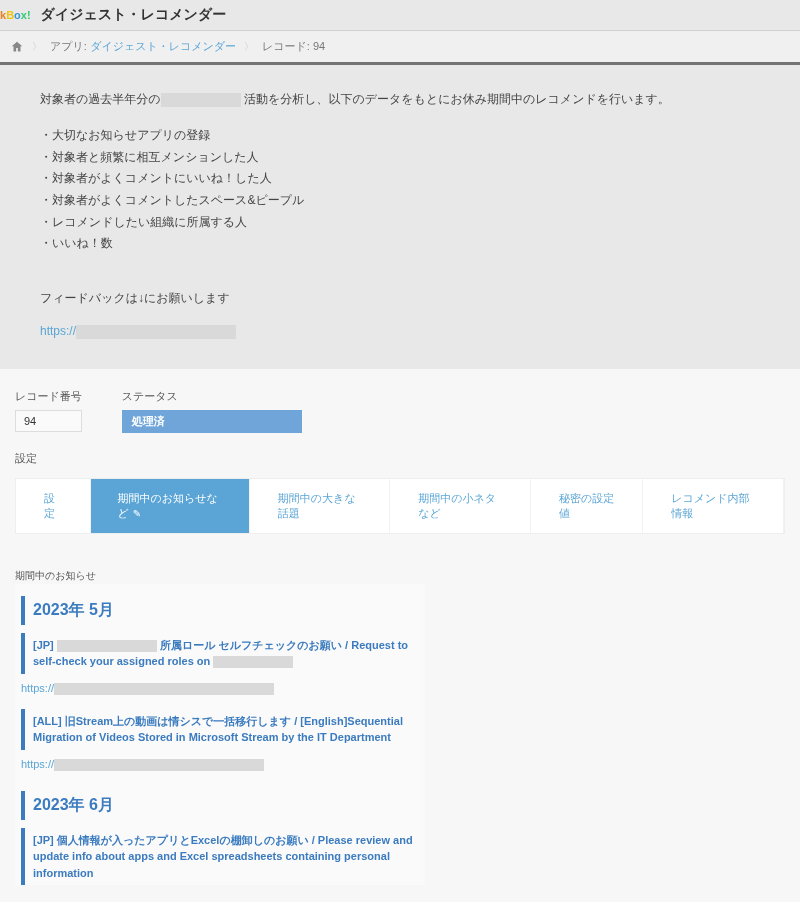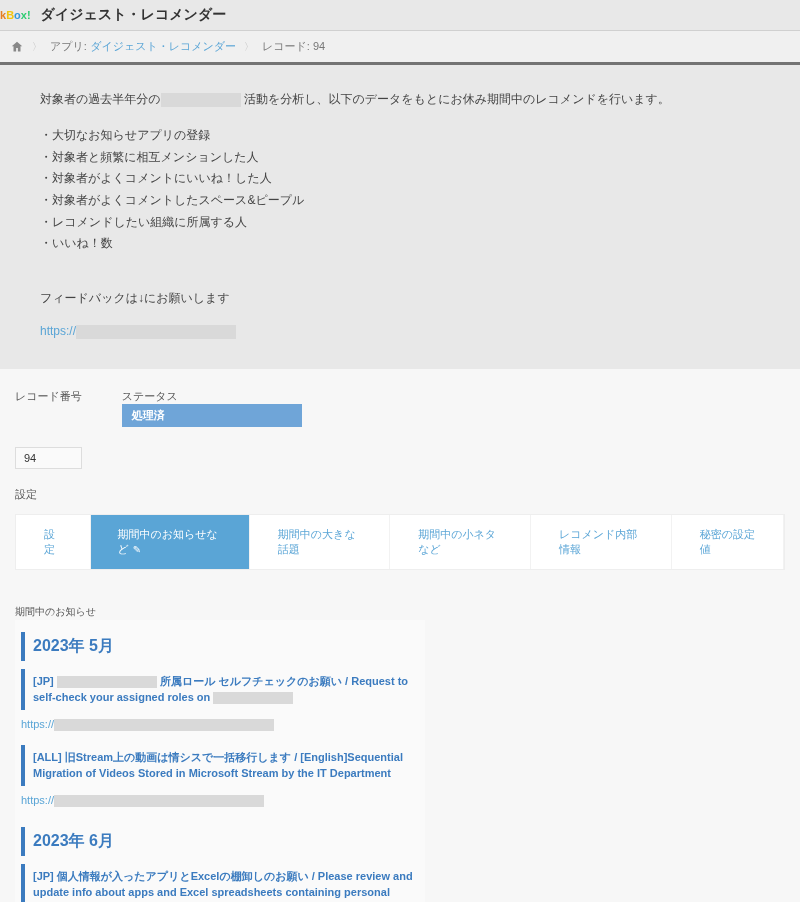--- a/index.html
+++ b/index.html
@@ -89,33 +89,32 @@
       padding: 20px 15px;
     }
     .fields-row {
       display: flex;
       gap: 40px;
       margin-bottom: 18px;
     }
     .field-block {
       display: flex;
       flex-direction: column;
-      gap: 0;
+      gap: 6px;
     }
     .field-label {
       font-size: 11px;
       color: #555;
     }
     .field-value-box {
       border: 1px solid #ddd;
       background: #fafafa;
       padding: 4px 8px;
       min-width: 50px;
       font-size: 11px;
-      margin-top: 43px;
     }
     .status-value {
       background: #6fa5d8;
       color: #fff;
       padding: 4px 10px;
       min-width: 180px;
       font-size: 11px;
       font-weight: bold;
     }
     .settings-label {
@@ -251,22 +250,22 @@
 
   <div class="settings-label">設定</div>
 
   <div class="tabs">
     <div class="tab">設定</div>
     <div class="tab active">
       <span>期間中のお知らせなど</span><span class="edit-icon">✎</span>
     </div>
     <div class="tab">期間中の大きな話題</div>
     <div class="tab">期間中の小ネタなど</div>
+    <div class="tab">秘密の設定値</div>
     <div class="tab">レコメンド内部情報</div>
-    <div class="tab">秘密の設定値</div>
   </div>
 </div>
 
 <div class="content-section">
   <div class="section-label">期間中のお知らせ</div>
   <div class="content-box">
 
     
     <div class="month-header">2023年 5月</div>
 

